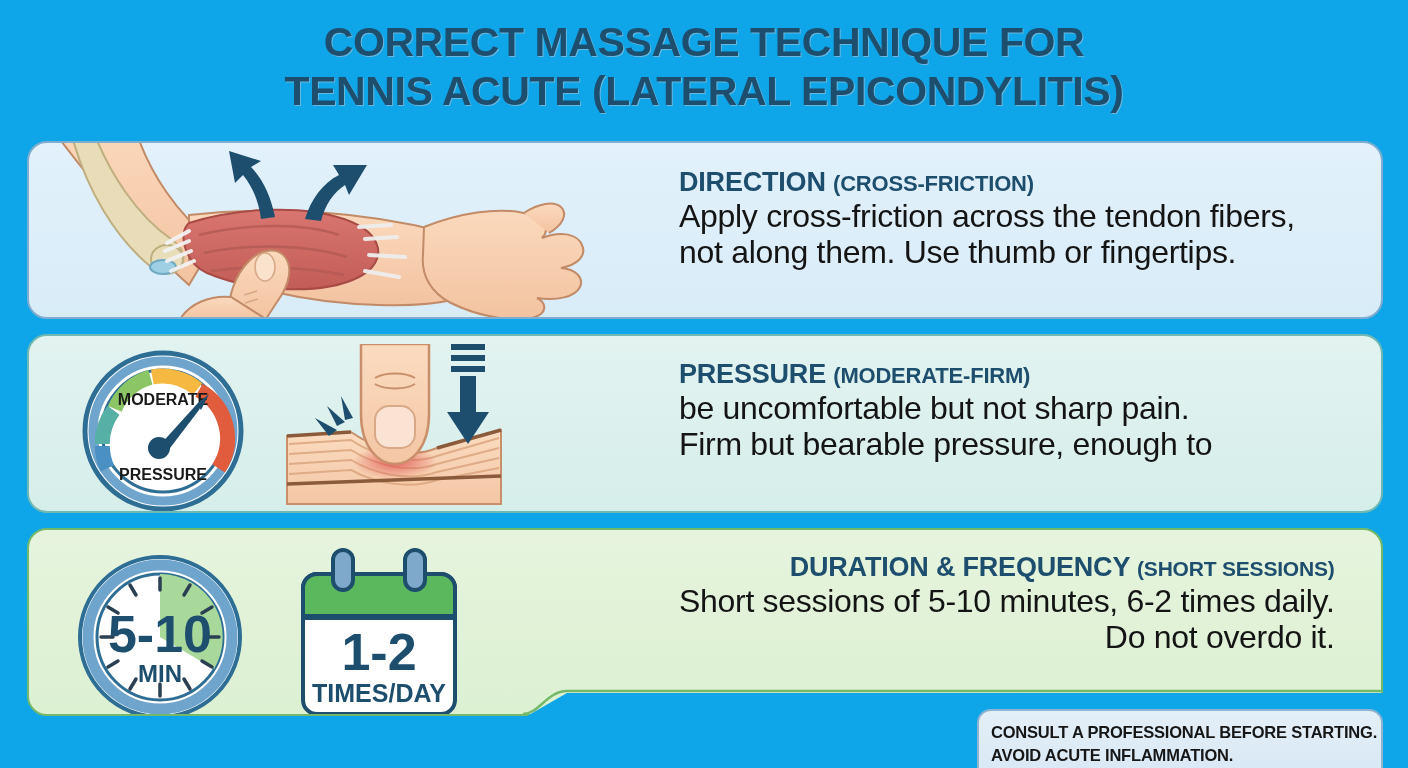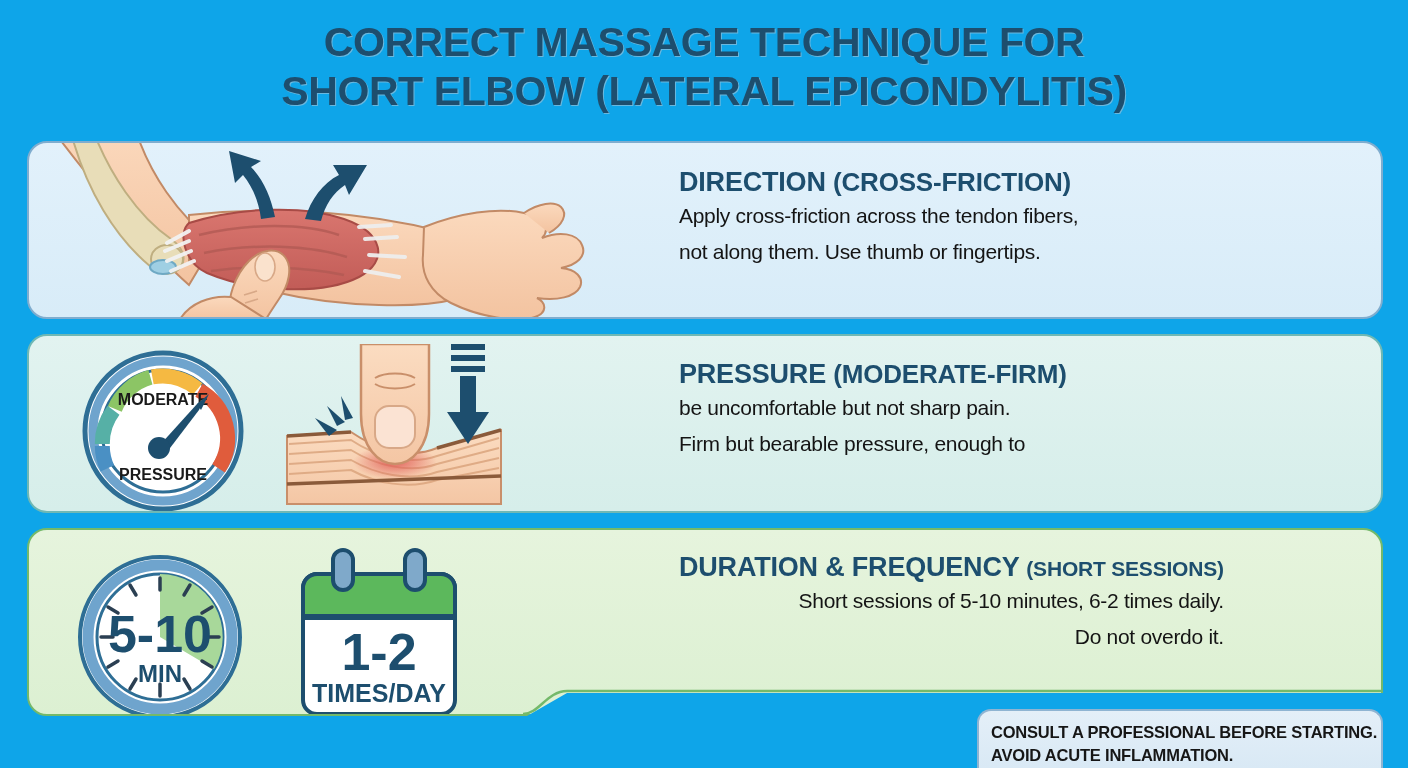--- a/index.html
+++ b/index.html
@@ -53,22 +53,22 @@
   #card-duration-notch {
     position: absolute; left: 27px; top: 528px; width: 1356px; height: 188px;
     pointer-events: none;
   }
 
   .card-body { position: absolute; left: 0; top: 0; width: 100%; height: 100%; }
 
   
   .txt { position: absolute; left: 650px; }
   .heading { font-size: 27px; font-weight: bold; color: #1d4e6e; white-space: nowrap; letter-spacing: -0.2px; }
-  .heading .sub { font-size: 26px; }
-  .desc { font-size: 21px; color: #141414; line-height: 36px; letter-spacing: -0.3px; }
+  .heading .sub { font-size: 22px; }
+  .desc { font-size: 32px; color: #141414; line-height: 36px; letter-spacing: -0.3px; }
 
   #txt-direction { top: 24px; }
   #txt-pressure  { top: 23px; }
   #txt-duration  { top: 22px; text-align: right; }
   #txt-duration .heading .sub { font-size: 21px; }
 
   
   #footer-note {
     position: absolute; left: 977px; top: 709px; width: 406px; height: 59px;
     background: linear-gradient(180deg,#e4eff8 0%,#d9e9f5 100%);
@@ -84,21 +84,21 @@
   
   .art { position: absolute; }
 </style>
 </head>
 <body>
 
 <div class="page">
 
   <div class="title">
     <span>CORRECT MASSAGE TECHNIQUE FOR</span>
-    <span>SHORT ELBOW (LATERAL EPICONDYLITIS)</span>
+    <span>TENNIS ACUTE (LATERAL EPICONDYLITIS)</span>
   </div>
 
   <div class="card" id="card-direction">
     <div class="card-body">
 
       <svg class="art" style="left:10px; top:-8px;" width="620" height="186" viewBox="0 0 620 186">
         <defs>
           <linearGradient id="skin" x1="0" y1="0" x2="0" y2="1">
             <stop offset="0%" stop-color="#fbd9bd"></stop>
               <stop offset="100%" stop-color="#f3c3a0"></stop>

